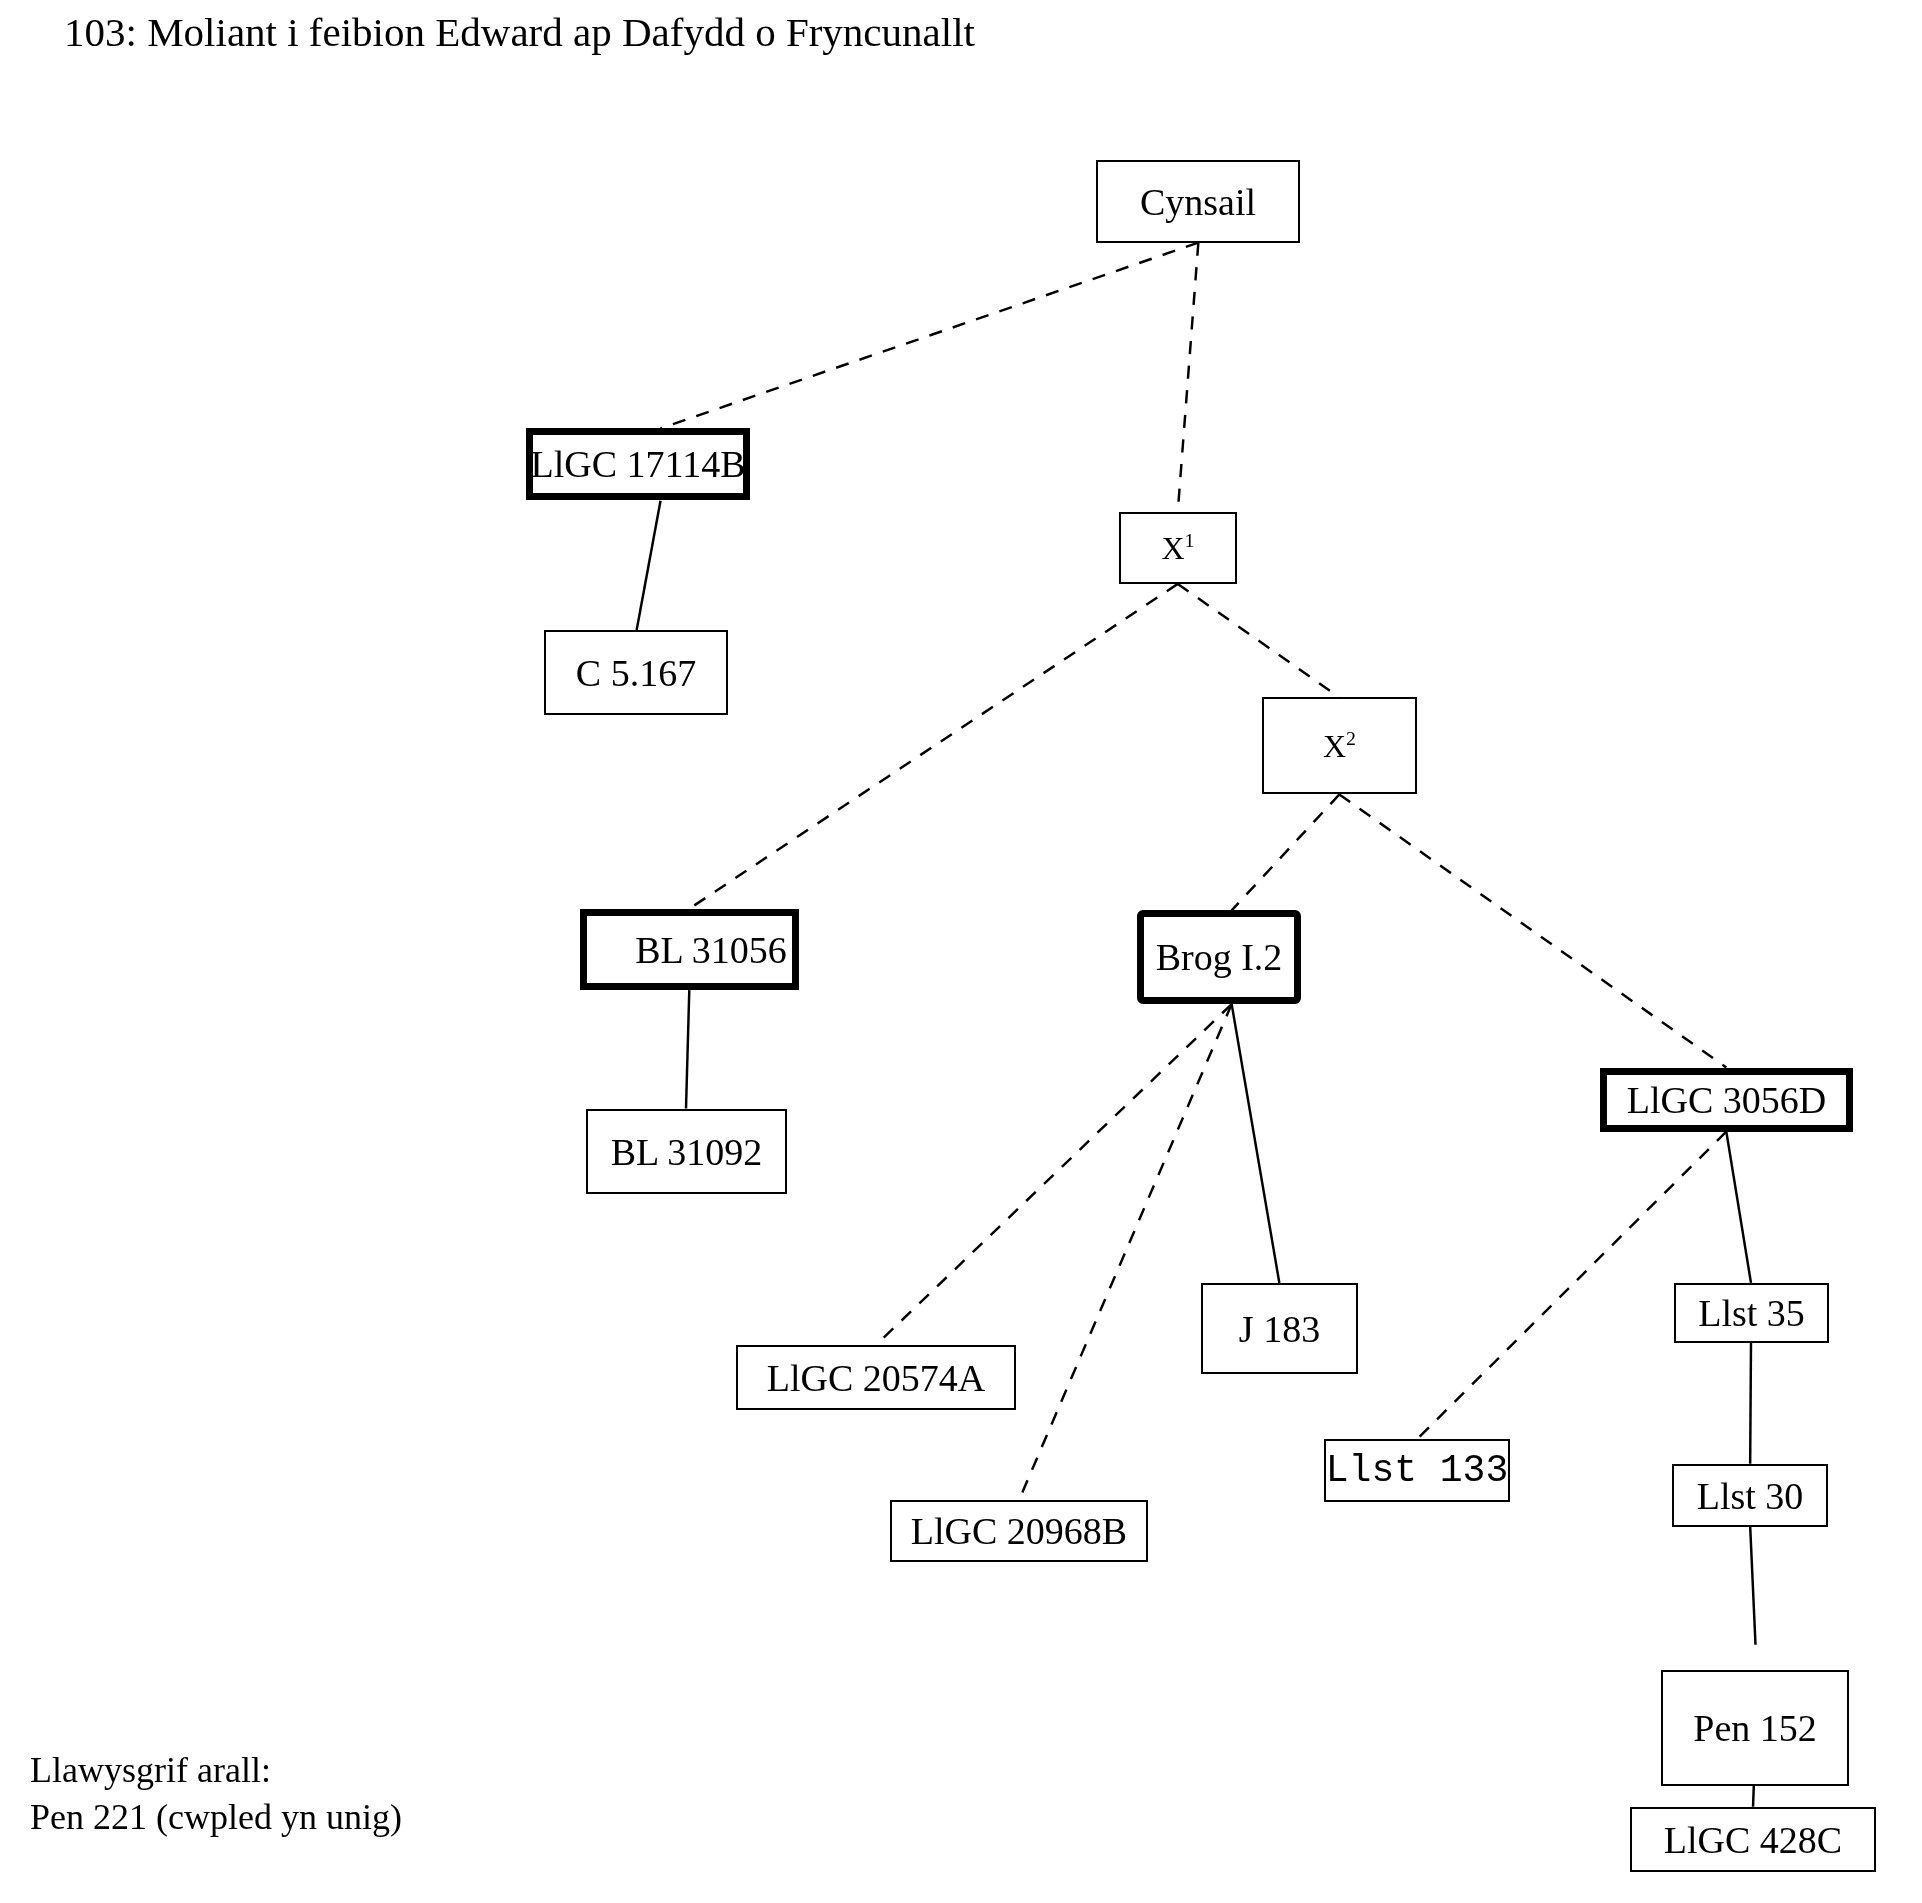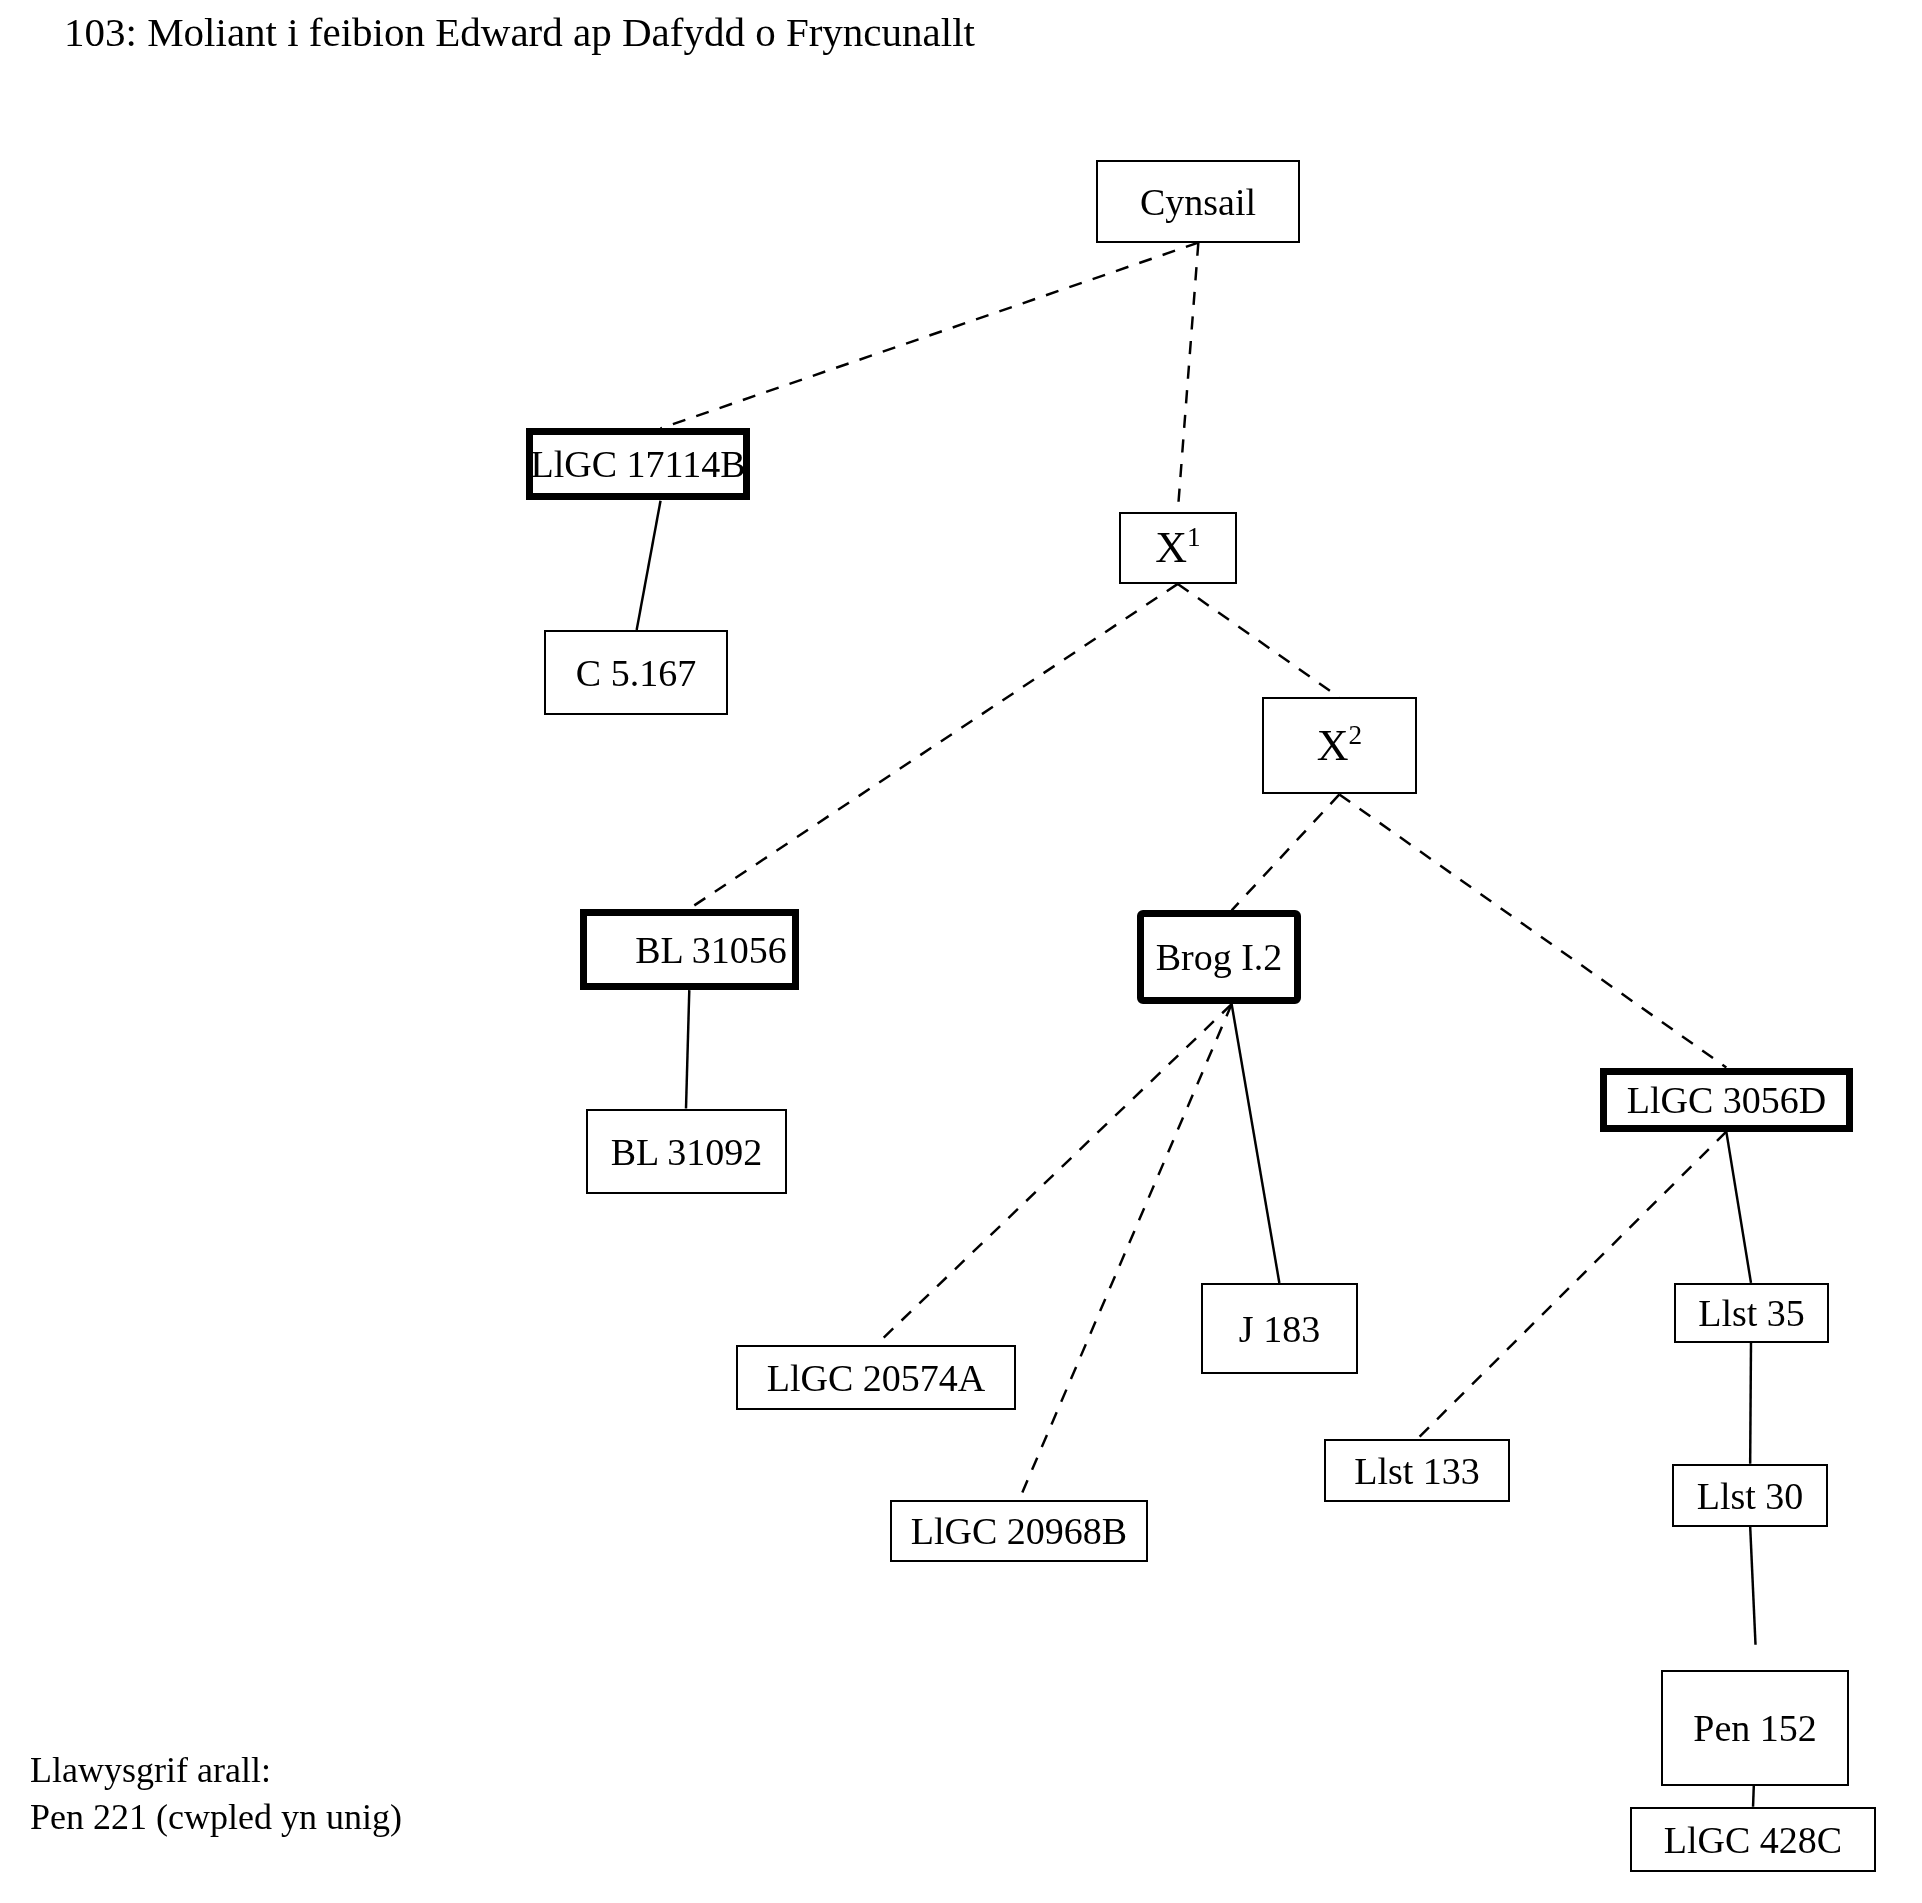--- a/index.html
+++ b/index.html
@@ -56,21 +56,21 @@
   .node.bold-node {
     border-width: 7.4px;
   }
   .node .label { display: inline-block; }
   .node .label sup {
     font-size: 0.62em;
     vertical-align: super;
     line-height: 0;
   }
   .node.xnode .label {
-    font-size: 44px;
+    font-size: 32px;
   }
 </style>
 </head>
 <body>
 
 <div id="page">
 
   <div class="title">103: Moliant i feibion Edward ap Dafydd o Fryncunallt</div>
 
   <svg id="stemma-svg" viewBox="0 0 2338 2314" xmlns="http://www.w3.org/2000/svg">
@@ -124,21 +124,21 @@
       </div>
       <div class="node" style="left: 890px; top: 1500px; width: 258px; height: 62px;">
         <span class="label">LlGC 20968B</span>
       </div>
       <div class="node" style="left: 1201px; top: 1283px; width: 157px; height: 91px;">
         <span class="label">J 183</span>
       </div>
       <div class="node bold-node" style="left: 1600px; top: 1068px; width: 253px; height: 64px;">
         <span class="label">LlGC 3056D</span>
       </div>
-      <div class="node" style="left: 1324px; top: 1439px; width: 186px; height: 63px;">
+      <div class="node" style="left: 1324px; top: 1439px; width: 186px; height: 63px; font-family: Liberation Mono, monospace;">
         <span class="label">Llst 133</span>
       </div>
       <div class="node" style="left: 1674px; top: 1283px; width: 155px; height: 60px;">
         <span class="label">Llst 35</span>
       </div>
       <div class="node" style="left: 1672px; top: 1464px; width: 156px; height: 63px;">
         <span class="label">Llst 30</span>
       </div>
       <div class="node" style="left: 1661px; top: 1645px; width: 188px; height: 116px; margin-top: 25px;">
         <span class="label">Pen 152</span>

